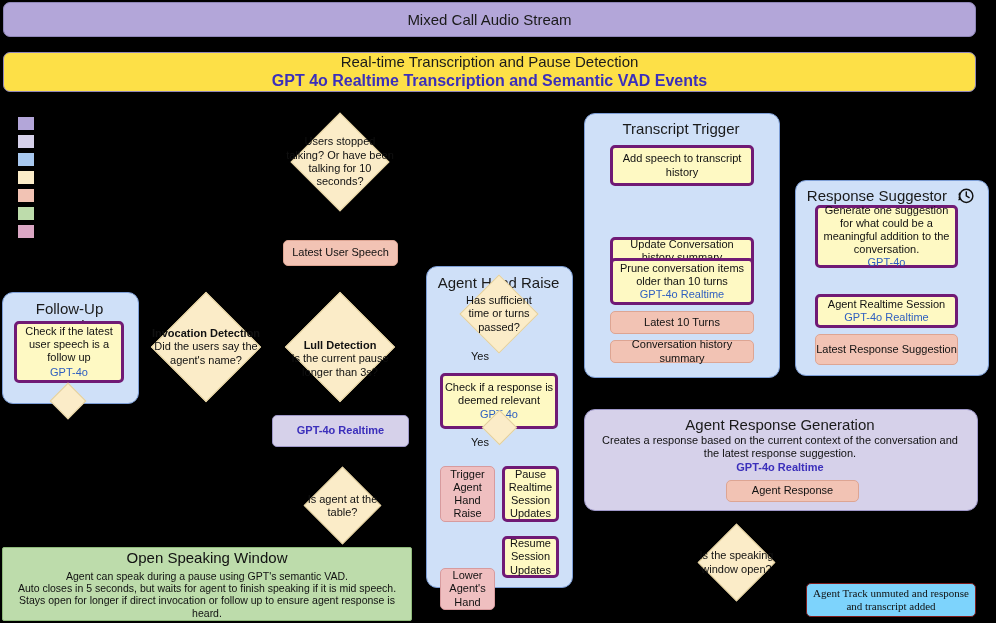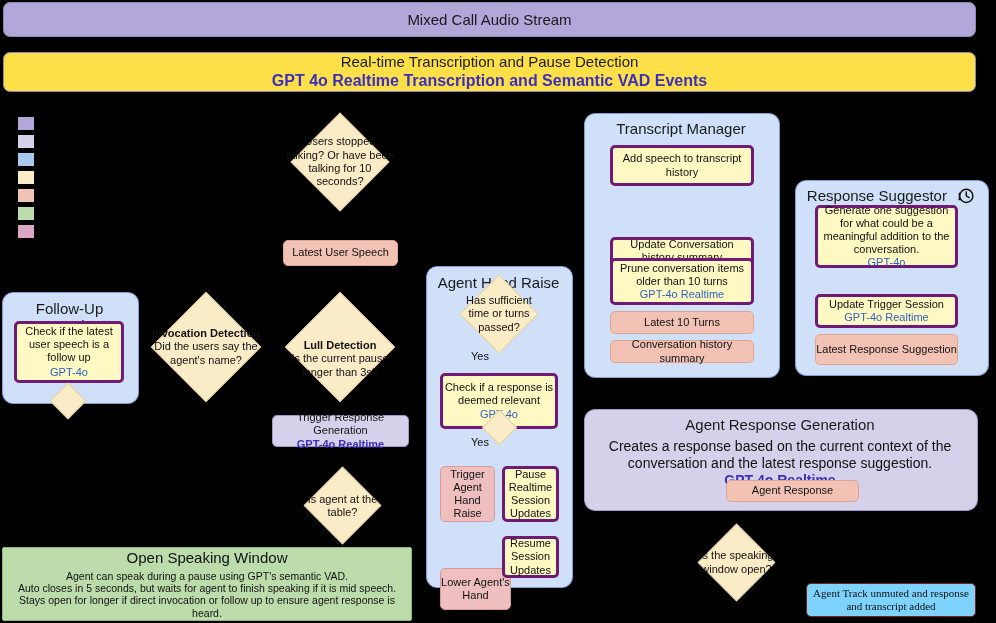--- a/index.html
+++ b/index.html
@@ -130,46 +130,45 @@
     <span>Did the users say the agent's name?</span>
   </div>
 
   <div class="dia" style="left:301px;top:308px;width:78px;height:78px;"></div>
   <div class="dia-txt" style="left:284px;top:322px;width:112px;height:74px;flex-direction:column;">
     <span class="b">Lull Detection</span>
     <span>Is the current pause longer than 3s?</span>
   </div>
 
   <div class="box lav" style="left:272px;top:415px;width:137px;height:32px;">
-    <span>Trigger Response Generation</span>
     <span class="model-dk">GPT-4o Realtime</span>
   </div>
 
   <div class="dia" style="left:315px;top:478px;width:55px;height:55px;"></div>
   <div class="dia-txt" style="left:301px;top:482px;width:83px;height:48px;">Is agent at the table?</div>
 
   <div class="grp" style="position:absolute;left:426px;top:266px;width:145px;height:320px;"></div>
   <div class="grp-title" style="left:426px;width:145px;top:274px;">Agent Hand Raise</div>
   <div class="dia" style="left:471px;top:286px;width:56px;height:56px;"></div>
   <div class="dia-txt" style="left:455px;top:288px;width:88px;height:52px;">Has sufficient time or turns passed?</div>
   <div class="lbl" style="left:471px;top:350px;">Yes</div>
   <div class="box blue" style="left:440px;top:373px;width:118px;height:56px;">
     <span>Check if a response is deemed relevant</span>
     <span class="model">GPT-4o</span>
   </div>
   <div class="dia" style="left:487px;top:415px;width:25px;height:25px;"></div>
   <div class="lbl" style="left:471px;top:436px;">Yes</div>
 
   <div class="box pinkish" style="left:440px;top:466px;width:55px;height:56px;">Trigger Agent Hand Raise</div>
   <div class="box blue" style="left:502px;top:466px;width:57px;height:56px;">Pause Realtime Session Updates</div>
-  <div class="box pinkish" style="left:440px;top:536px;width:71px;height:42px;margin-top:32px;">Lower Agent's Hand</div>
+  <div class="box pinkish" style="left:440px;top:536px;width:55px;height:42px;margin-top:32px;">Lower Agent's Hand</div>
   <div class="box blue" style="left:502px;top:536px;width:57px;height:42px;">Resume Session Updates</div>
 
   <div class="grp" style="position:absolute;left:584px;top:113px;width:194px;height:263px;"></div>
-  <div class="grp-title" style="left:584px;width:194px;top:120px;">Transcript Manager</div>
+  <div class="grp-title" style="left:584px;width:194px;top:120px;">Transcript Trigger</div>
   <div class="box blue" style="left:610px;top:145px;width:144px;height:41px;">Add speech to transcript history</div>
   <div class="box blue" style="left:610px;top:202px;width:144px;height:41px;margin-top:35px;">
     <span>Update Conversation history summary</span>
     <span class="model">GPT-4o</span>
   </div>
   <div class="box blue" style="left:610px;top:258px;width:144px;height:47px;">
     <span>Prune conversation items older than 10 turns</span>
     <span class="model">GPT-4o Realtime</span>
   </div>
   <div class="box salmon" style="left:610px;top:311px;width:144px;height:23px;">Latest 10 Turns</div>
@@ -183,28 +182,28 @@
       <path d="M13,7.4 L13,12.5 L16.6,14.6" fill="none" stroke="#111" stroke-width="1.8" stroke-linecap="round"></path>
       <path d="M4.6,9.2 a8.6,8.6 0 0 0 0.2,7" fill="none" stroke="#111" stroke-width="1.8" stroke-linecap="round" stroke-dasharray="2.4,2.2"></path>
       <path d="M4.3,14.6 L6.6,17.6 L2.6,17.9 z" fill="#111"></path>
     </svg>
   </div>
   <div class="box blue" style="left:815px;top:205px;width:143px;height:63px;">
     <span>Generate one suggestion for what could be a meaningful addition to the conversation.</span>
     <span class="model">GPT-4o</span>
   </div>
   <div class="box blue" style="left:815px;top:294px;width:143px;height:34px;">
-    <span>Update Trigger Session</span>
+    <span>Agent Realtime Session</span>
     <span class="model">GPT-4o Realtime</span>
   </div>
   <div class="box salmon" style="left:815px;top:334px;width:143px;height:31px;">Latest Response Suggestion</div>
 
   <div class="grp lav" style="position:absolute;left:584px;top:409px;width:392px;height:100px;background:#d6d1ea;border:1px solid #9f98c9;"></div>
   <div class="grp-title" style="left:584px;width:392px;top:416px;">Agent Response Generation</div>
-  <div class="node" style="left:596px;top:438px;width:368px;height:32px;font-size:14px;justify-content:space-between;">
+  <div class="node" style="left:596px;top:438px;width:368px;height:32px;font-size:11px;">
     <span>Creates a response based on the current context of the conversation and the latest response suggestion.</span>
     <span class="model-dk" style="margin-top:1px;">GPT-4o Realtime</span>
   </div>
   <div class="box salmon" style="left:726px;top:480px;width:133px;height:22px;">Agent Response</div>
 
   <div class="dia" style="left:709px;top:535px;width:55px;height:55px;"></div>
   <div class="dia-txt" style="left:695px;top:537px;width:83px;height:51px;">Is the speaking window open?</div>
 
   <div class="box rose" style="left:806px;top:583px;width:170px;height:34px;">Agent Track unmuted and response and transcript added</div>
 

